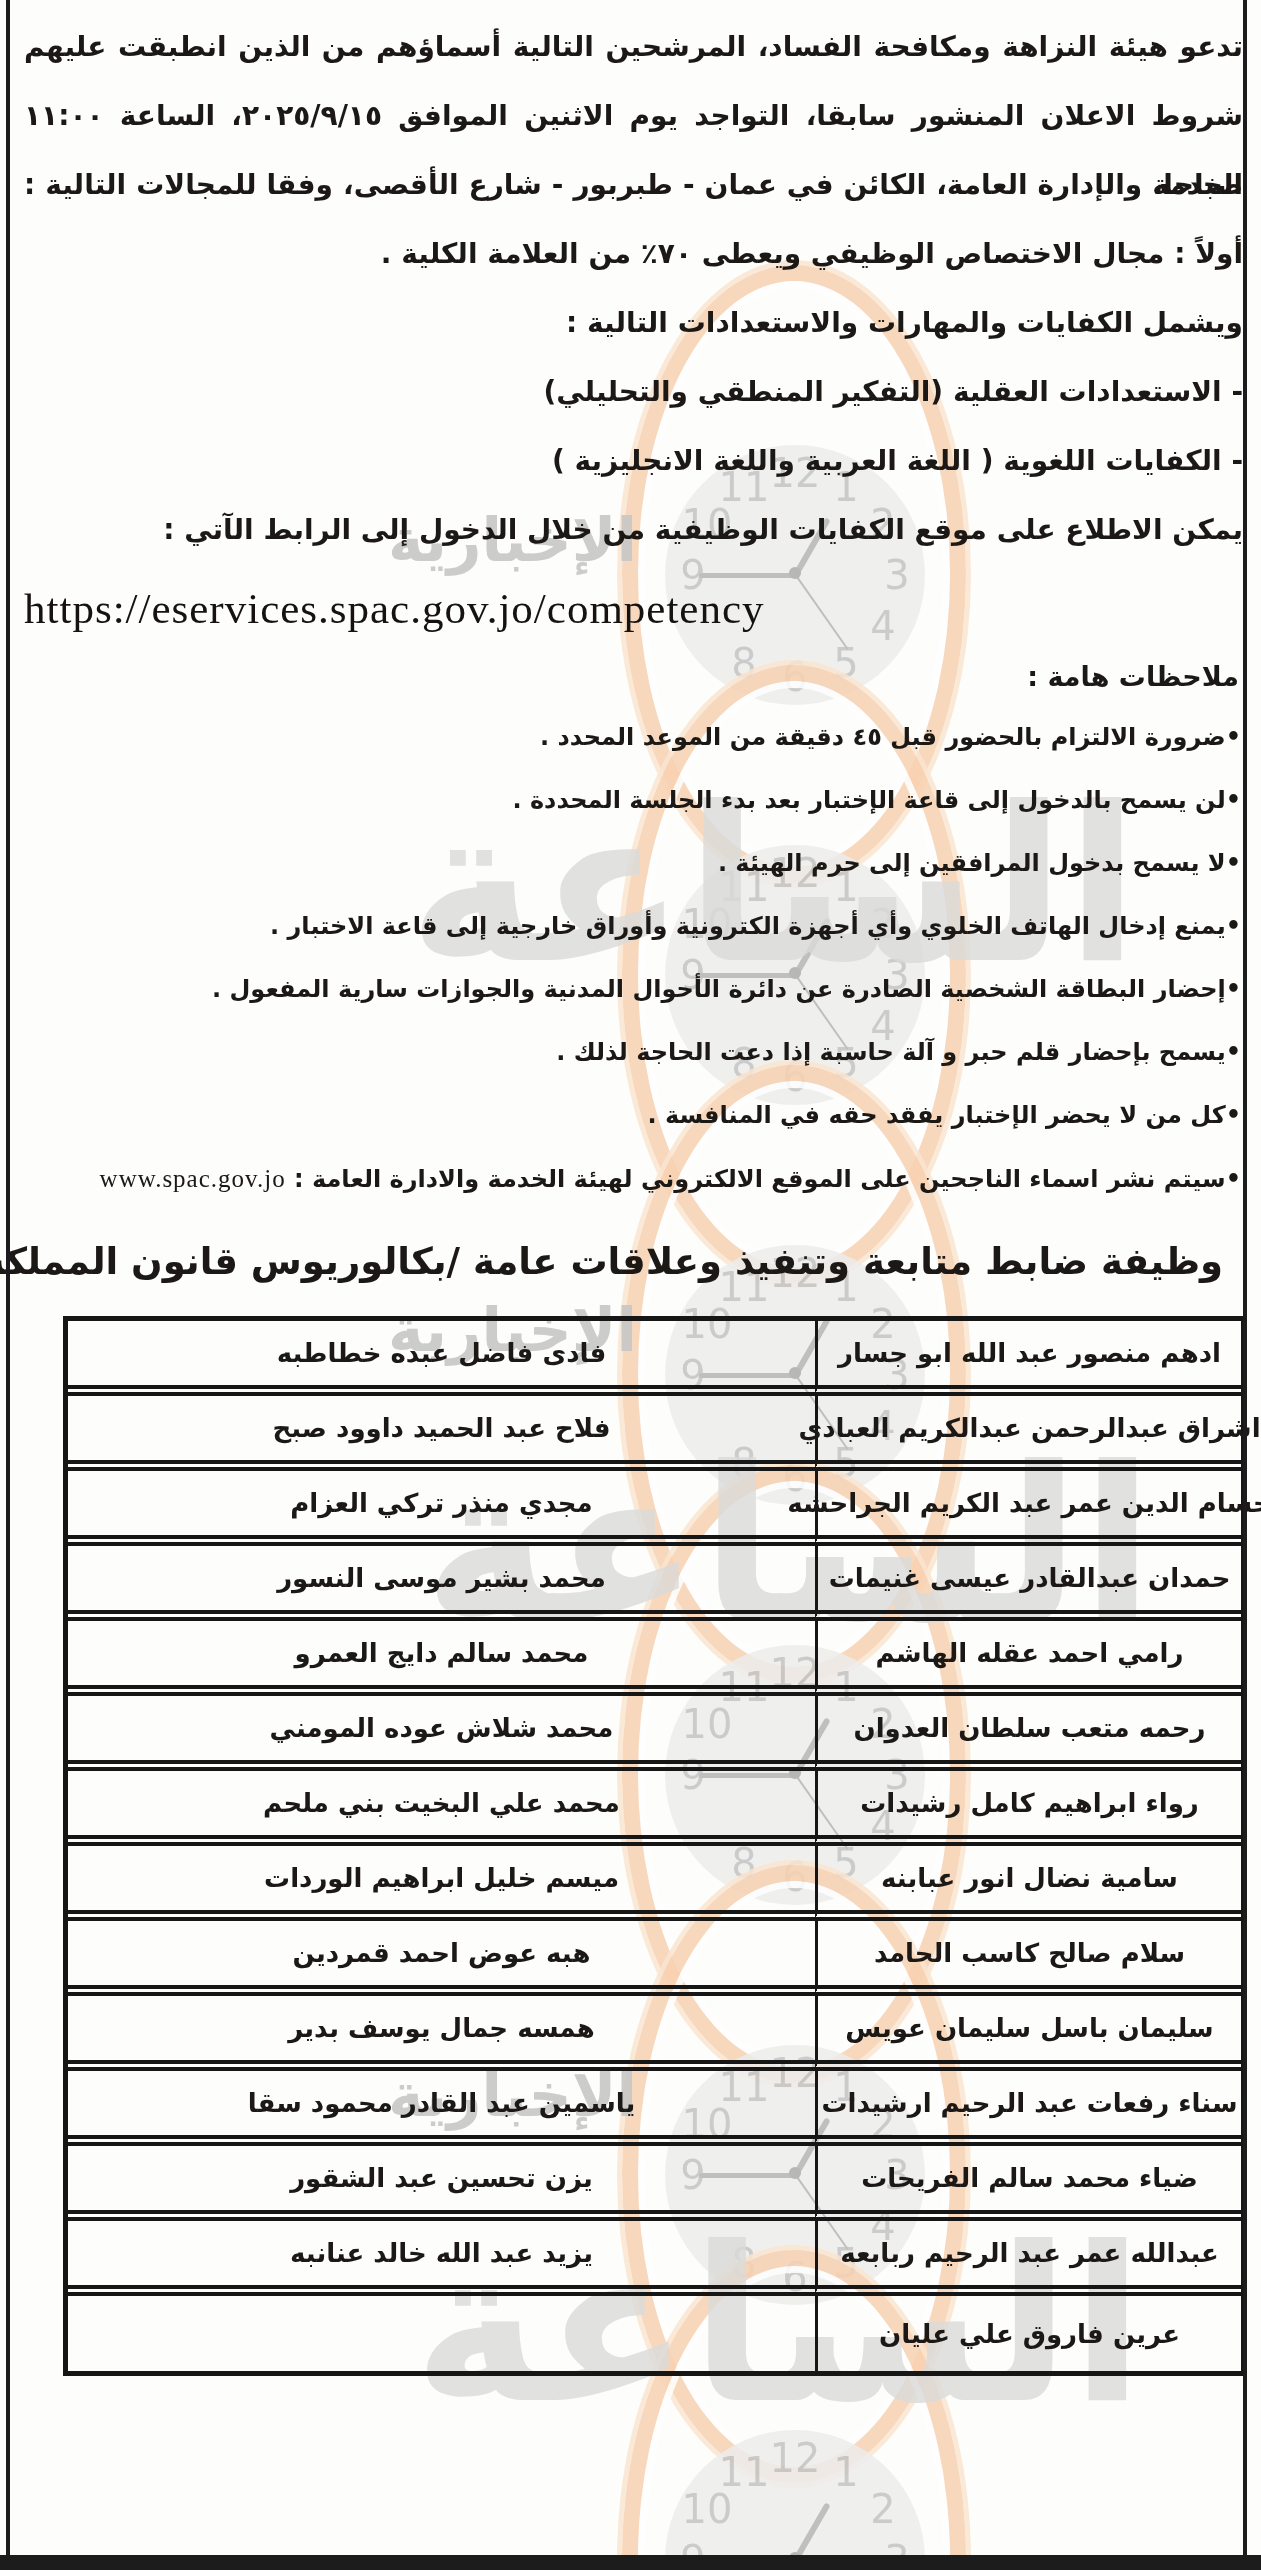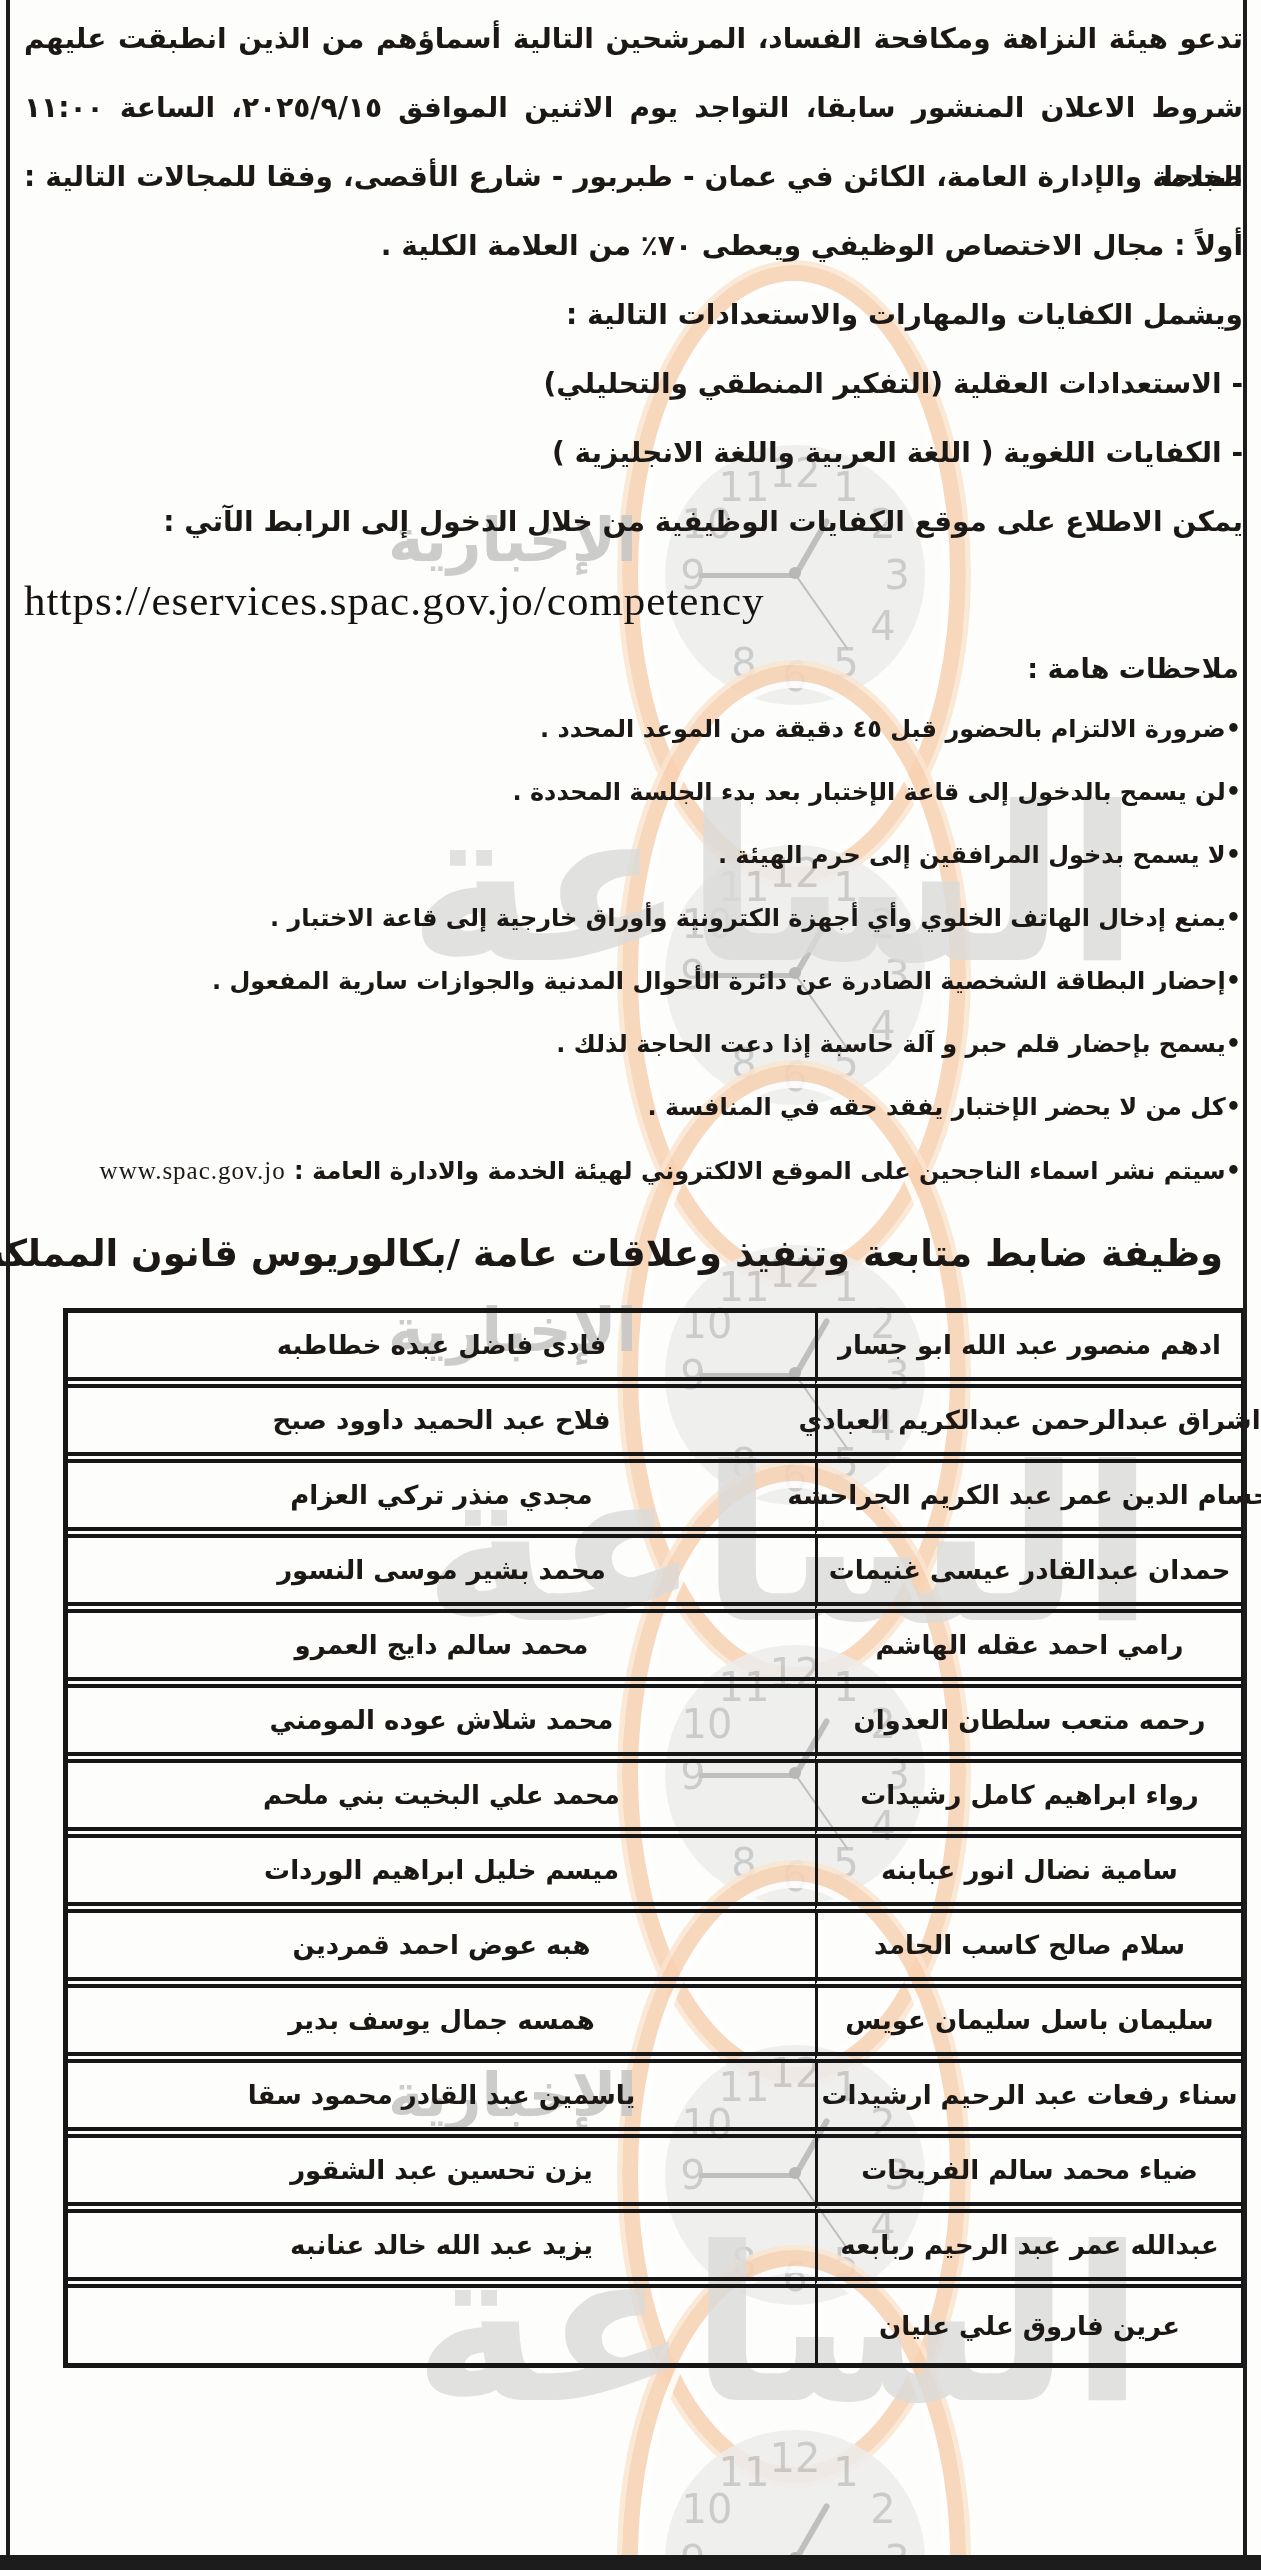--- a/index.html
+++ b/index.html
@@ -40,21 +40,21 @@
   .hand.min{width:96px;height:5px;transform:rotate(180deg);}
   .hand.hr{width:66px;height:6px;transform:rotate(-60deg);}
   .hand.sec{width:92px;height:2px;transform:rotate(55deg);}
   .pin{position:absolute;left:124px;top:122px;width:12px;height:12px;border-radius:50%;background:#ababab;}
   .wm-word{position:absolute;font-weight:bold;white-space:nowrap;}
   .wm-word.big{font-size:215px;color:#dbdbda;opacity:.8;letter-spacing:-4px;margin-left:8px;}
   .wm-word.small{font-size:60px;color:#c7c7c6;opacity:.9;}
 
   
   .content{position:absolute;inset:0;z-index:2;direction:rtl;}
-  .announce{padding:4px 18px 0 24px;}
+  .announce{padding:12px 18px 0 24px;}
   .a-line{
     font-size:28px;font-weight:bold;line-height:69px;height:69px;
     letter-spacing:-0.3px;white-space:nowrap;text-align:right;
   }
   .a-line.just{text-align:justify;text-align-last:justify;white-space:normal;}
   .url-line{
     direction:ltr;height:90px;line-height:90px;
     font-family:"Liberation Serif","DejaVu Serif",serif;
     font-size:43px;font-weight:normal;color:#151210;letter-spacing:1px;
   }

